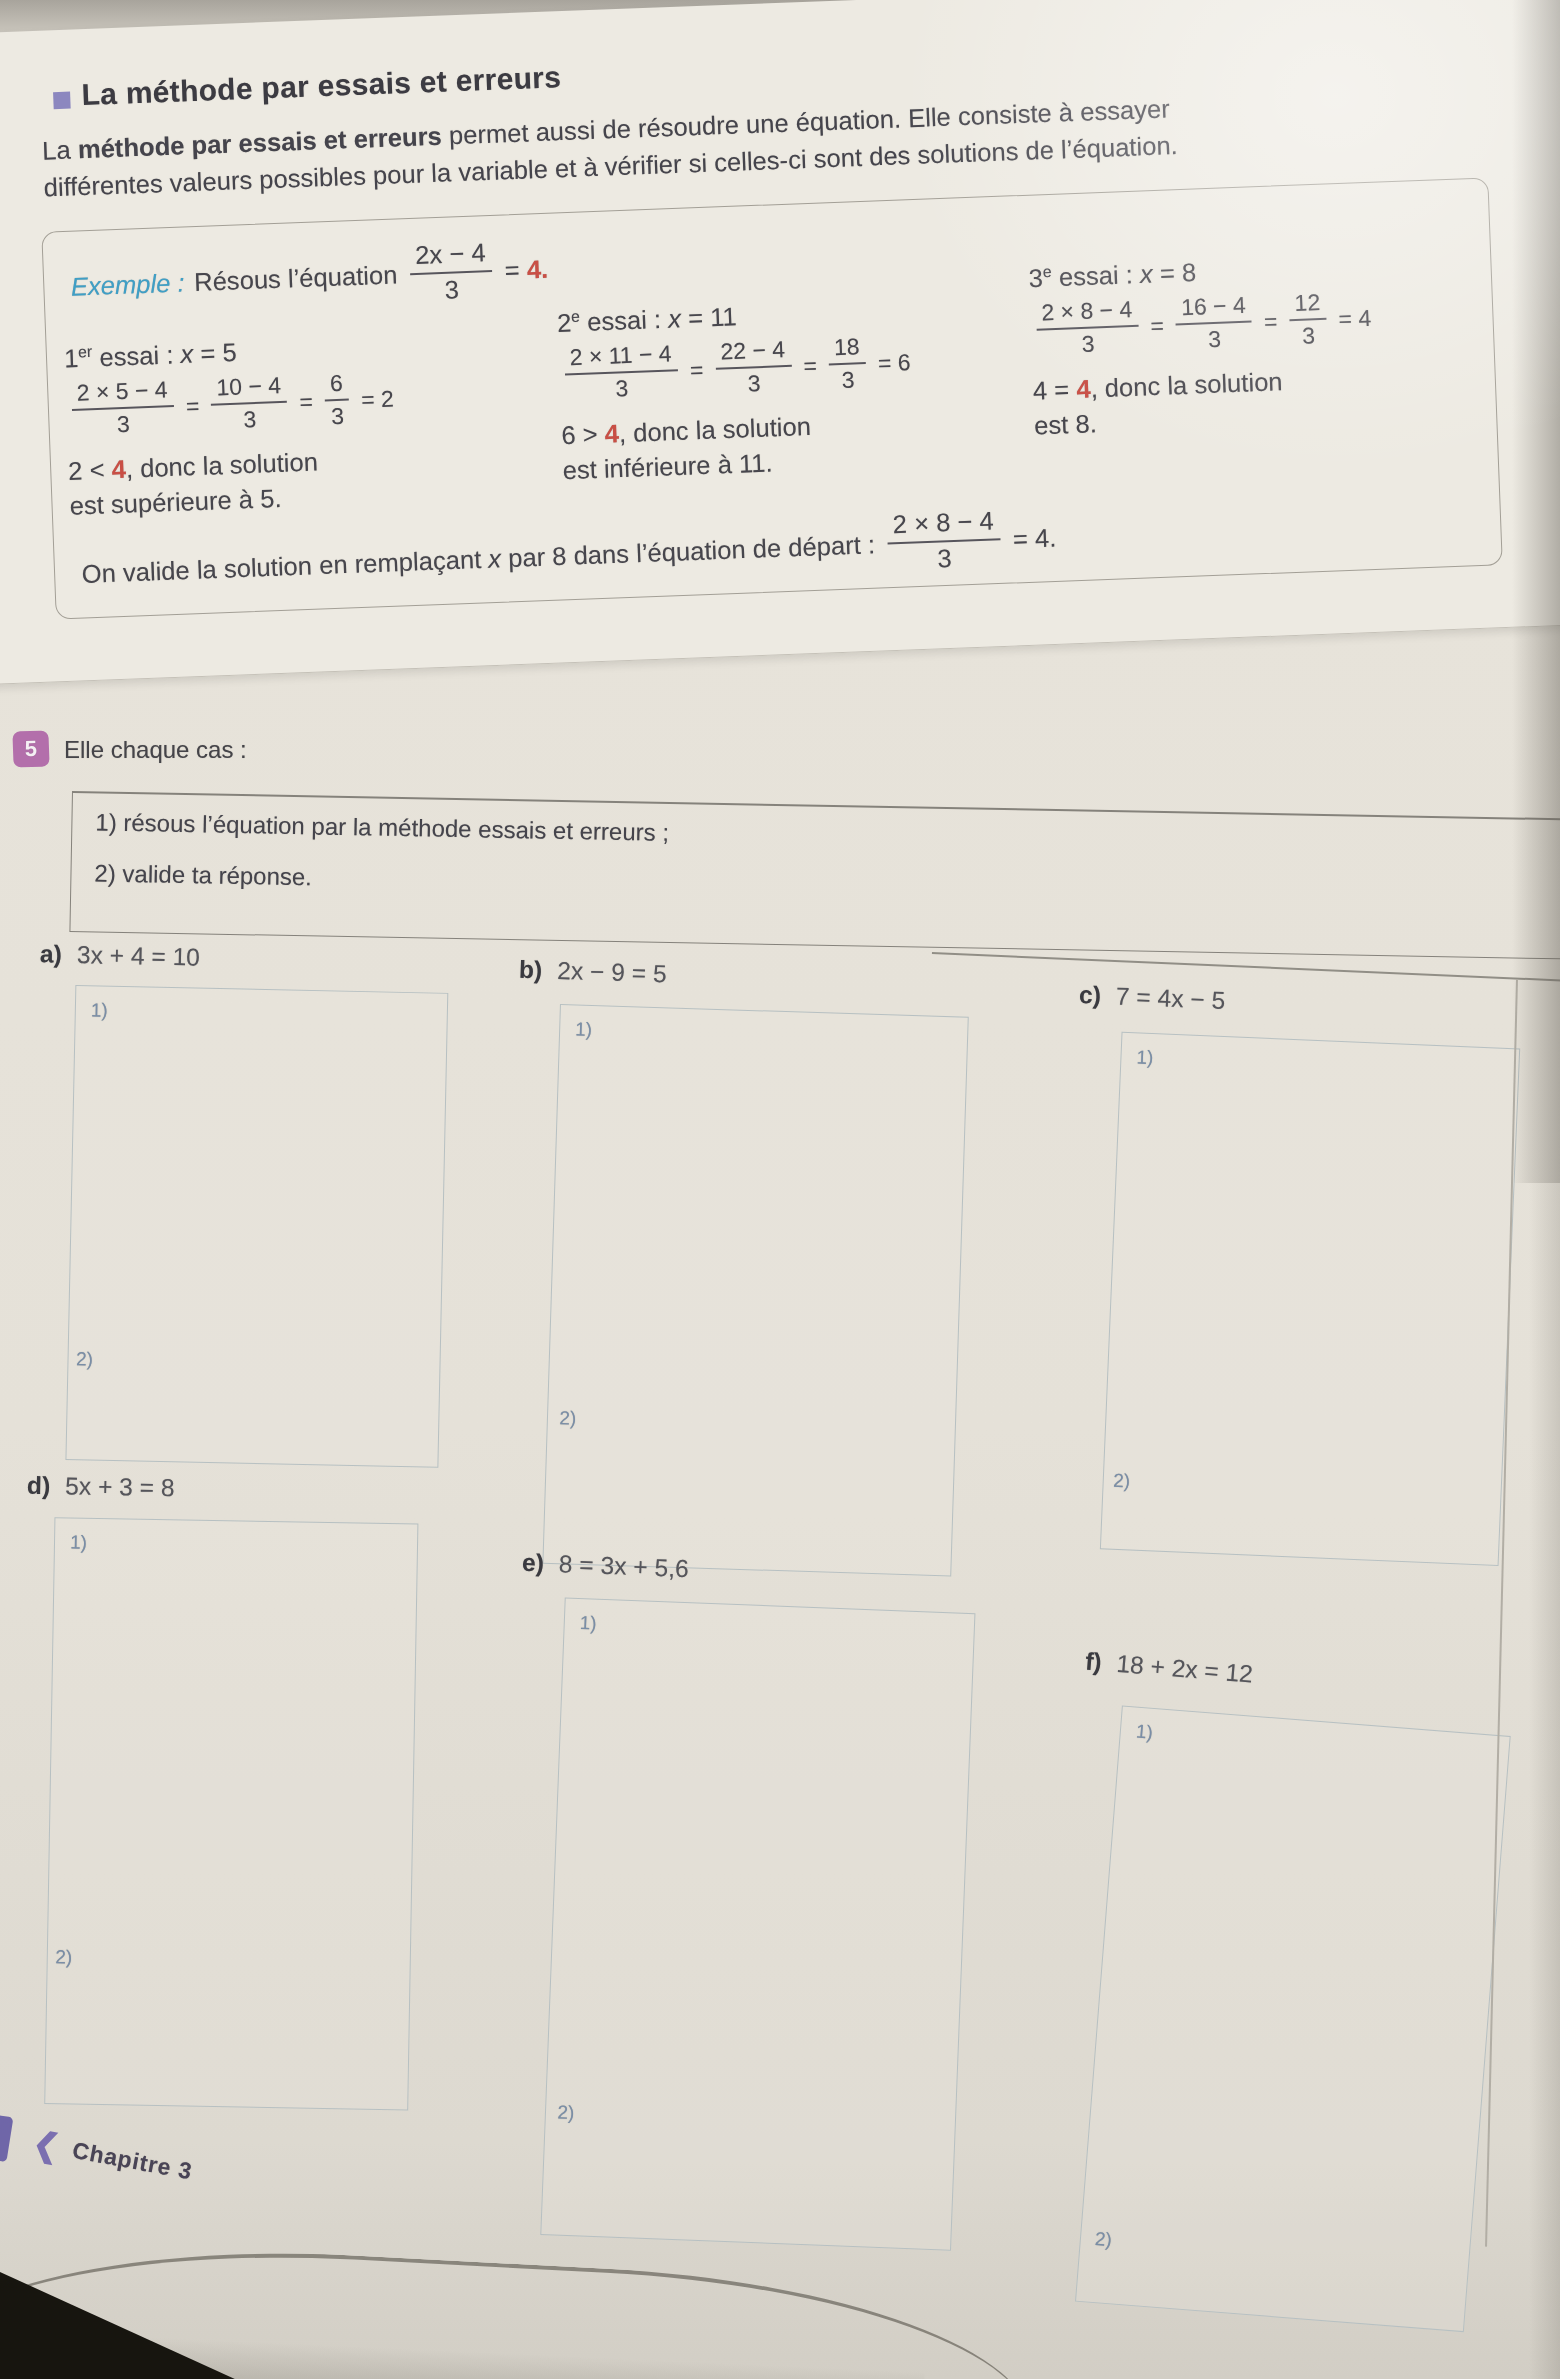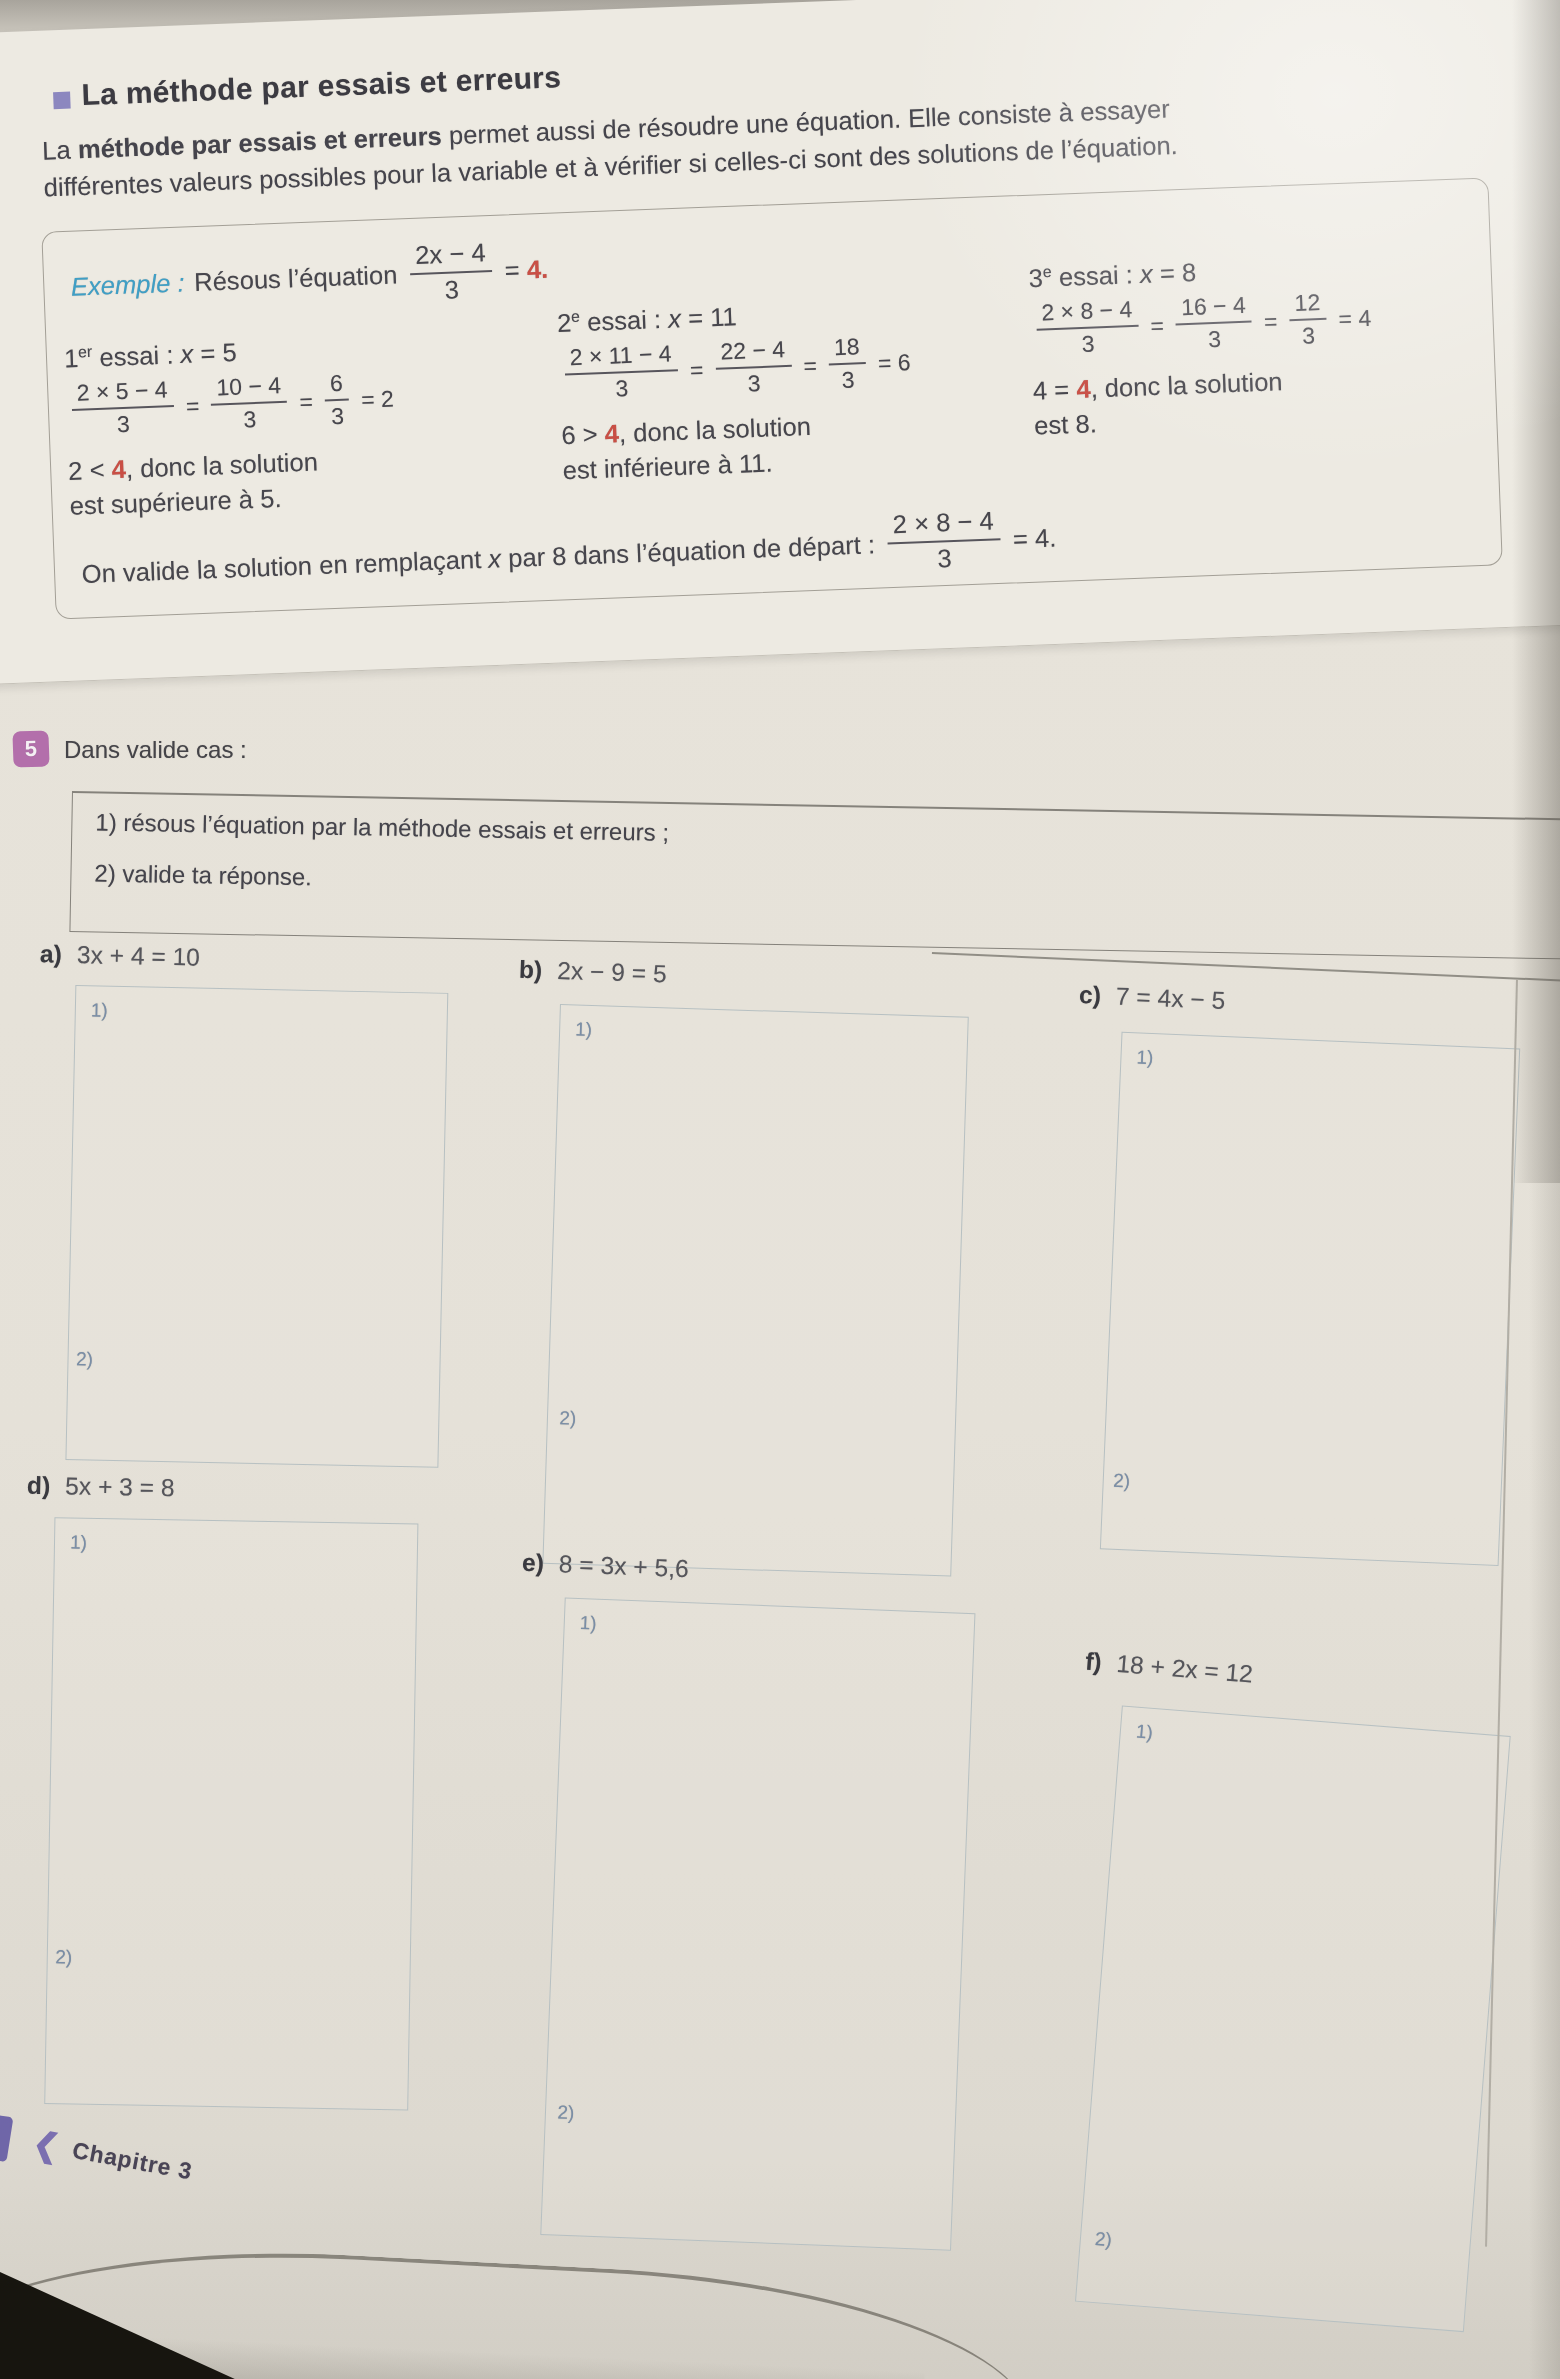--- a/index.html
+++ b/index.html
@@ -143,21 +143,21 @@
         <div class="trial-header txt"><span>3</span><span class="sup">e</span><span> essai : </span><span class="it">x</span><span> = 8</span></div>
         <div class="chain txt"><span class="frac"><span class="num">2 × 8 − 4</span><span class="den">3</span></span><span> = </span><span class="frac"><span class="num">16 − 4</span><span class="den">3</span></span><span> = </span><span class="frac"><span class="num">12</span><span class="den">3</span></span><span> = 4</span></div>
         <div class="conclusion txt"><span>4 = </span><span class="red">4</span><span>, donc la solution</span><br><span>est 8.</span></div>
       </div>
 
       <div class="validation txt"><span>On valide la solution en remplaçant </span><span class="it">x</span><span> par 8 dans l’équation de départ : </span><span class="frac"><span class="num">2 × 8 − 4</span><span class="den">3</span></span><span> = 4.</span></div>
     </div>
   </div>
 
   <div class="badge5 txt">5</div>
-  <div class="sec5-title txt">Dans valide cas :</div>
+  <div class="sec5-title txt">Elle chaque cas :</div>
 
   <div class="instr-box">
     <div class="instr-line instr-l1 txt">1) résous l’équation par la méthode essais et erreurs ;</div>
     <div class="instr-line instr-l2 txt">2) valide ta réponse.</div>
   </div>
 
   <div class="extra-line"></div>
 
   <div class="exgroup g-a">
     <div class="eq-row txt">

